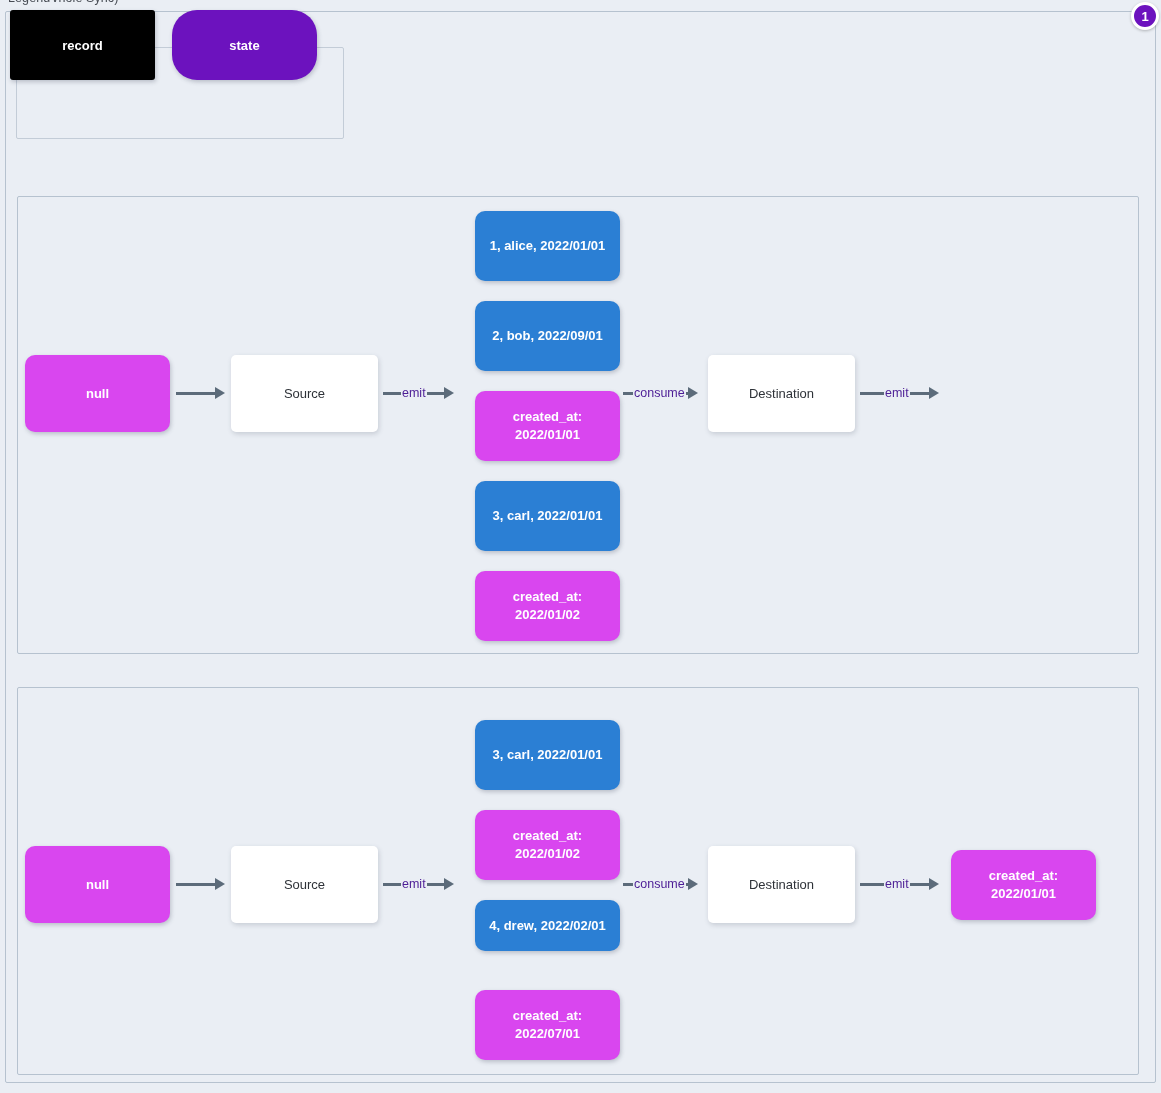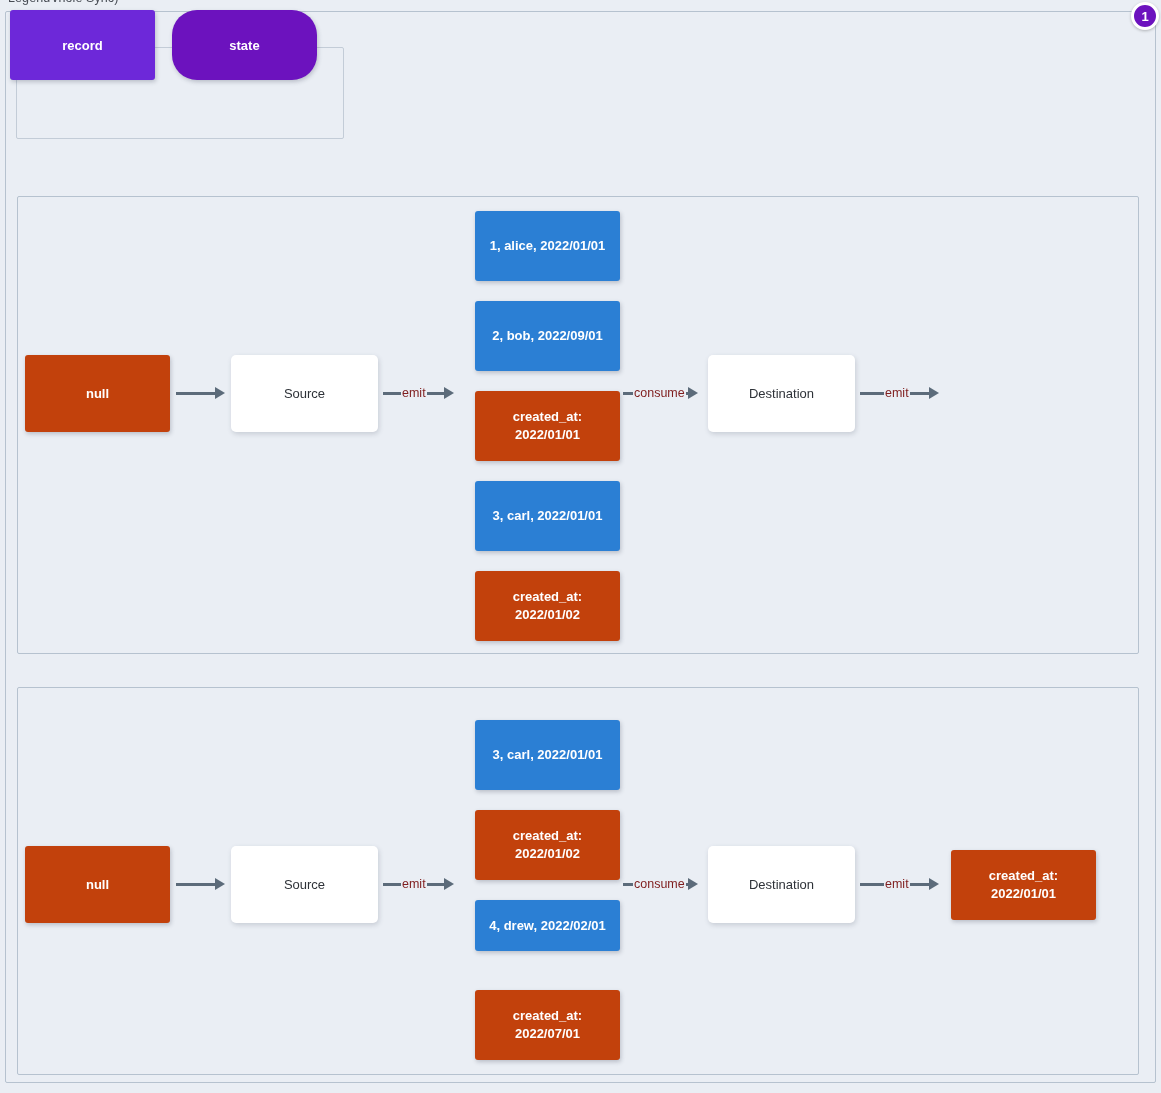--- a/index.html
+++ b/index.html
@@ -107,37 +107,37 @@
   #t2-panel {
     left: 17px;
     top: 687px;
     width: 1120px;
     height: 386px;
   }
 
   
   .node {
     position: absolute;
-    border-radius: 3px;
+    border-radius: 10px;
     display: flex;
     align-items: center;
     justify-content: center;
     text-align: center;
     box-sizing: border-box;
     box-shadow: 1px 2px 4px rgba(60,70,90,.28);
     font-size: 13px;
     line-height: 18px;
   }
   .node.record {
     background: #2b7fd4;
     color: #ffffff;
     font-weight: bold;
   }
   .node.state {
-    background: #c2410c;
+    background: #d946ef;
     color: #ffffff;
     font-weight: bold;
   }
   .node.process {
     background: #ffffff;
     color: #2e3238;
     font-weight: normal;
     box-shadow: 1px 2px 5px rgba(60,70,90,.20);
     border-radius: 5px;
   }
@@ -150,21 +150,21 @@
     align-items: center;
     pointer-events: none;
   }
   .edge .line {
     height: 3px;
     background: #5c6b7a;
     flex: 0 0 auto;
   }
   .edge .lbl {
     font-size: 12.5px;
-    color: #7f1d1d;
+    color: #4c1d95;
     padding: 0 1px;
     white-space: nowrap;
     line-height: 14px;
   }
   .edge .head {
     width: 0;
     height: 0;
     border-top: 6px solid transparent;
     border-bottom: 6px solid transparent;
     border-left: 10px solid #5c6b7a;
@@ -175,21 +175,21 @@
 </head>
 <body>
 
 <div class="panel" id="root-panel"></div>
 <div class="panel-label" id="root-label">State (Whole Sync)</div>
 
 <div id="badge">1</div>
 
 <div class="panel" id="legend-panel"></div>
 <div class="panel-label" id="legend-label">Legend</div>
-<div class="legend-swatch" id="legend-record" style="background:#6d28d9">record</div>
+<div class="legend-swatch" id="legend-record" style="background:#000000">record</div>
 <div class="legend-swatch" id="legend-state" style="background:#6c12be">state</div>
 
 <div class="panel" id="t1-panel"></div>
 
 <div class="node state" style="left:25px; top:355px; width:145px; height:77px;">null</div>
 
 <div class="edge" style="left:176px; top:382px; width:50px;">
   <div class="line" style="width:40px;"></div>
   <div class="head"></div>
 </div>

